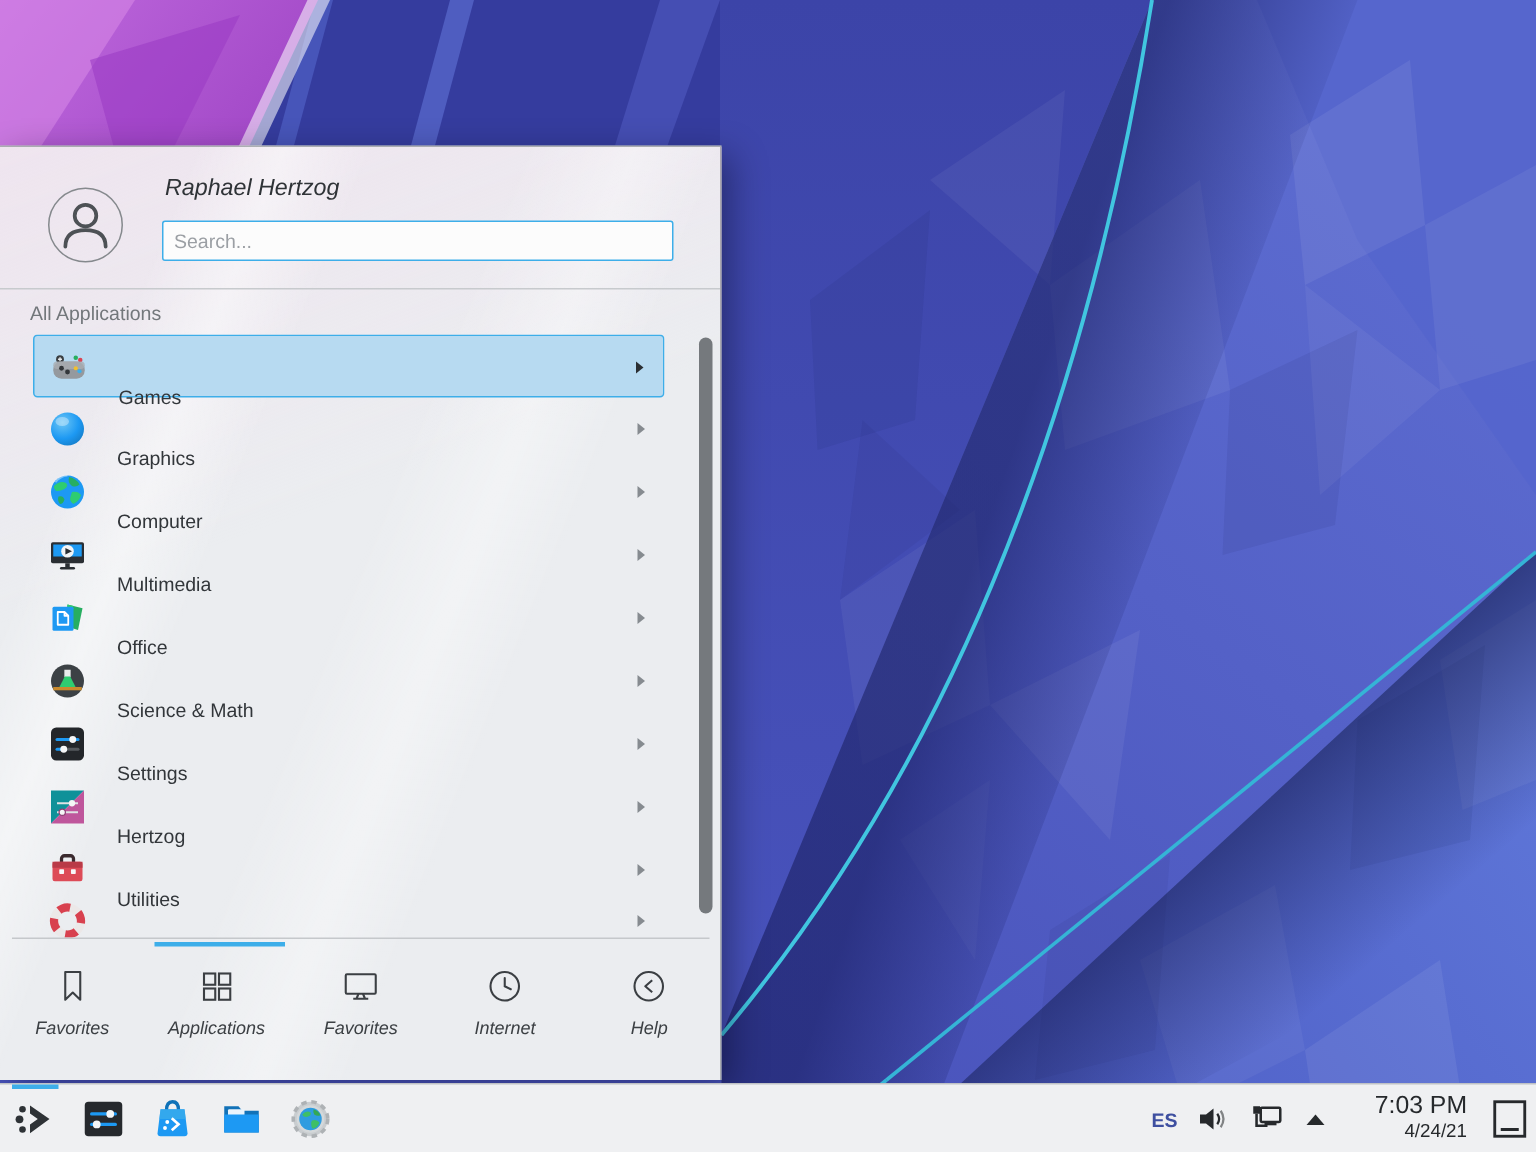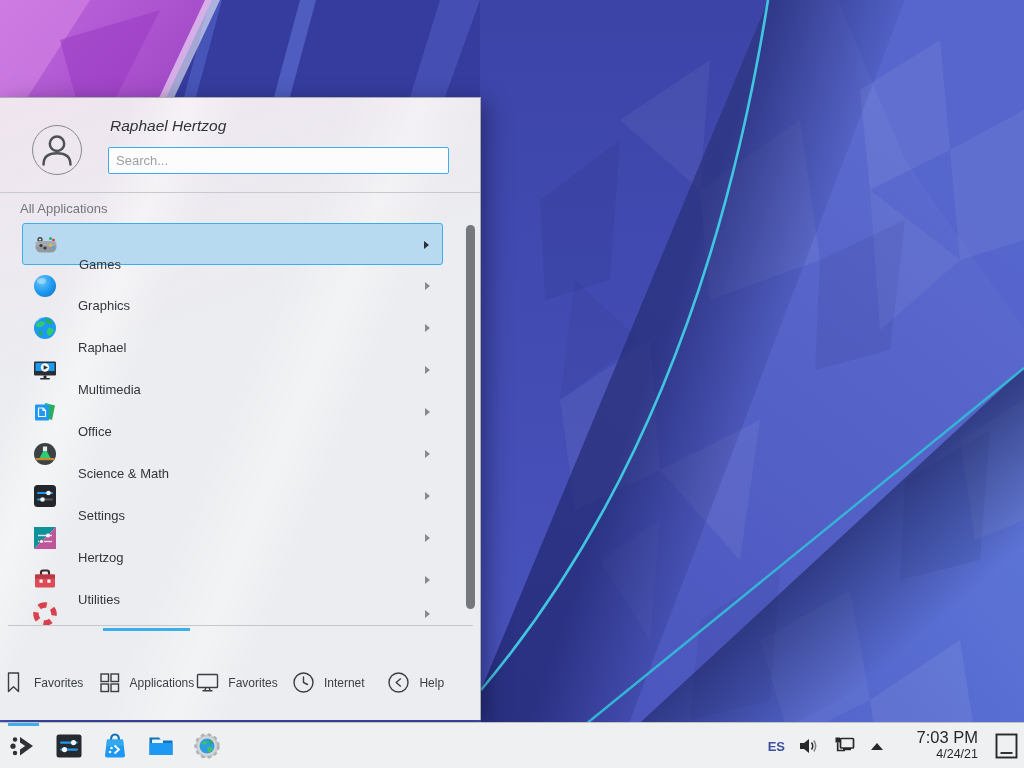--- a/index.html
+++ b/index.html
@@ -40,22 +40,22 @@
   .cat-arrow { position:absolute; right:13px; top:17px; width:0; height:0;
     border-left:5px solid #868b90; border-top:4px solid transparent; border-bottom:4px solid transparent; }
   .cat-row.selected .cat-arrow { border-left-color:#2b2f33; }
 
   .scrollbar { position:absolute; left:466px; top:127px; width:9px; height:384px;
     background:#75797d; border-radius:4.5px; }
 
   .ftr-divider { position:absolute; left:8px; top:527px; width:465px; height:1px; background:#c5c8cb; }
   .tab-indicator { position:absolute; left:103px; top:530px; width:87px; height:3px; }
   .tabbar { position:absolute; left:0; top:534px; width:481px; height:89px; display:flex; }
-  .tab { flex:1 1 0; display:flex; align-items:center;
-    padding-top:12px; gap:7px; cursor:default; }
+  .tab { flex:1 1 0; display:flex; flex-direction:column; align-items:center;
+    padding-top:12px; gap:7px; cursor:default;font-style:italic; }
   .tab-label { font-size:12px; color:#3c4044; }
 
   
   .taskbar { position:absolute; left:0; bottom:0; width:1024px; height:46px;
     background:#eff0f2; border-top:1px solid #bfc2c5;padding-left:20px; }
   .task-indicator { position:absolute; left:8px; top:0; width:31px; height:3px; }
   .launchers { position:absolute; left:8px; top:8px; display:flex; gap:16px; }
   .launcher { width:30px; height:30px; }
   .tray { position:absolute; right:140px; top:0; height:46px; display:flex; align-items:center; gap:13px; }
   .kb-layout { font-size:13px; font-weight:bold; color:#3e4fa0; }
@@ -193,21 +193,21 @@
 
       <div class="cat-row" style="top:84px">
         <svg class="cat-icon" viewBox="0 0 26 26">
           <circle cx="13" cy="13" r="11" fill="#1d99f3"></circle>
           <path d="M4,9 Q8,5 12,7 Q14,9 11,11 Q7,13 5,12 Q3.5,10.5 4,9 Z" fill="#2ecc71"></path>
           <path d="M14,3 Q19,4 21,8 Q19,10 16,9 Q13,7 14,3 Z" fill="#27ae60"></path>
           <path d="M16,13 Q20,12 22,15 Q21,19 17,21 Q14,19 15,16 Z" fill="#2ecc71"></path>
           <path d="M7,16 Q10,15 11,18 Q10,21 8,21 Q6,18.5 7,16 Z" fill="#27ae60"></path>
           <path d="M5,6.5 A11,11 0 0 1 13,2" fill="none" stroke="#ffffff" stroke-width="1.2" opacity=".4"></path>
         </svg>
-        <span class="cat-label">Raphael</span>
+        <span class="cat-label">Computer</span>
         <span class="cat-arrow"></span>
       </div>
 
       <div class="cat-row" style="top:126px">
         <svg class="cat-icon" viewBox="0 0 26 26">
           <rect x="2" y="4.5" width="22" height="14" rx="1.2" fill="#2a2e33"></rect>
           <rect x="3.5" y="6" width="19" height="8" fill="#1d99f3"></rect>
           <circle cx="13" cy="10.5" r="4.2" fill="#f2f4f6"></circle>
           <polygon points="11.6,8.3 16,10.5 11.6,12.7" fill="#2a2e33"></polygon>
           <rect x="11.5" y="18.5" width="3" height="2.5" fill="#2a2e33"></rect>

